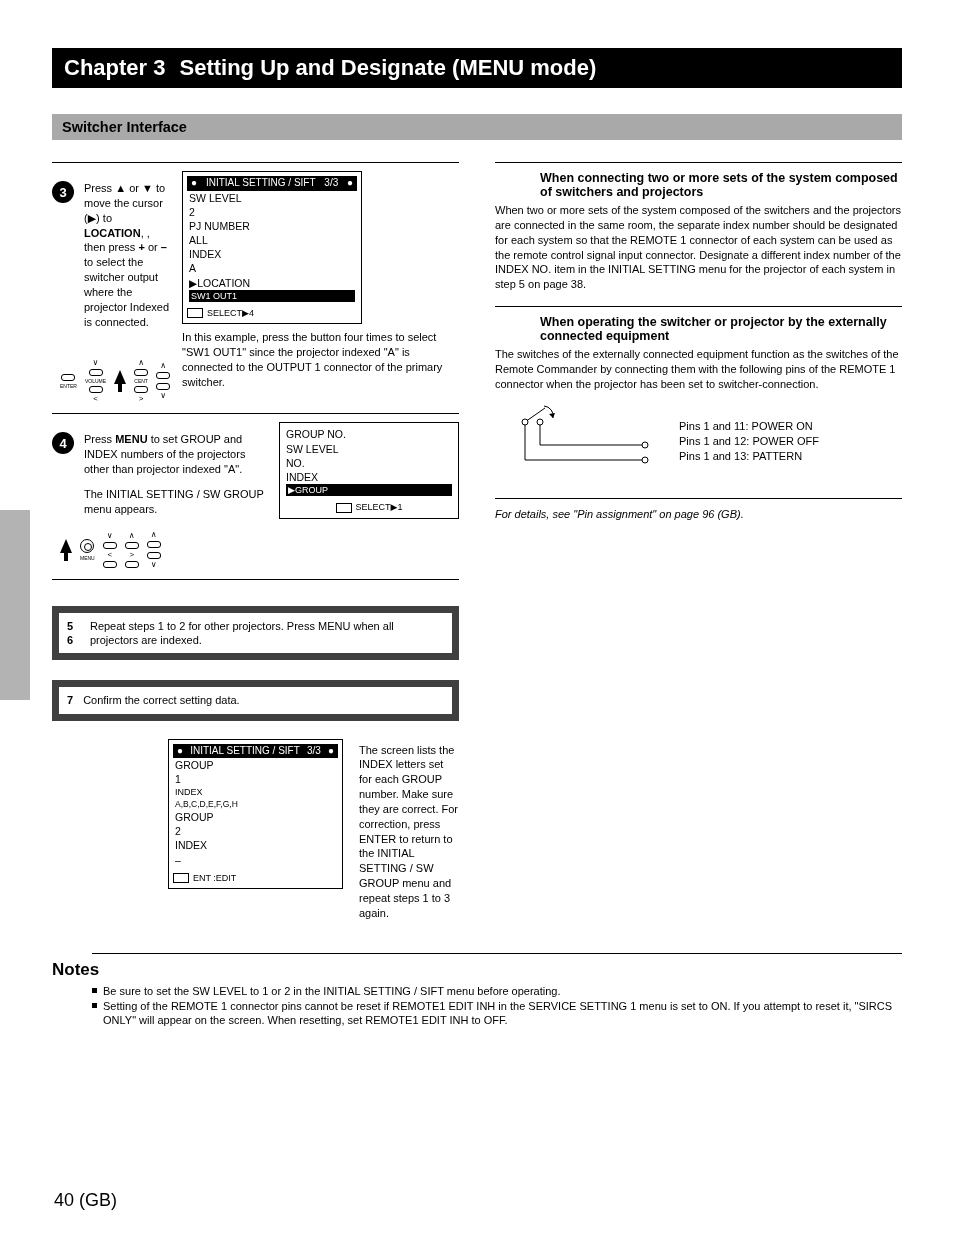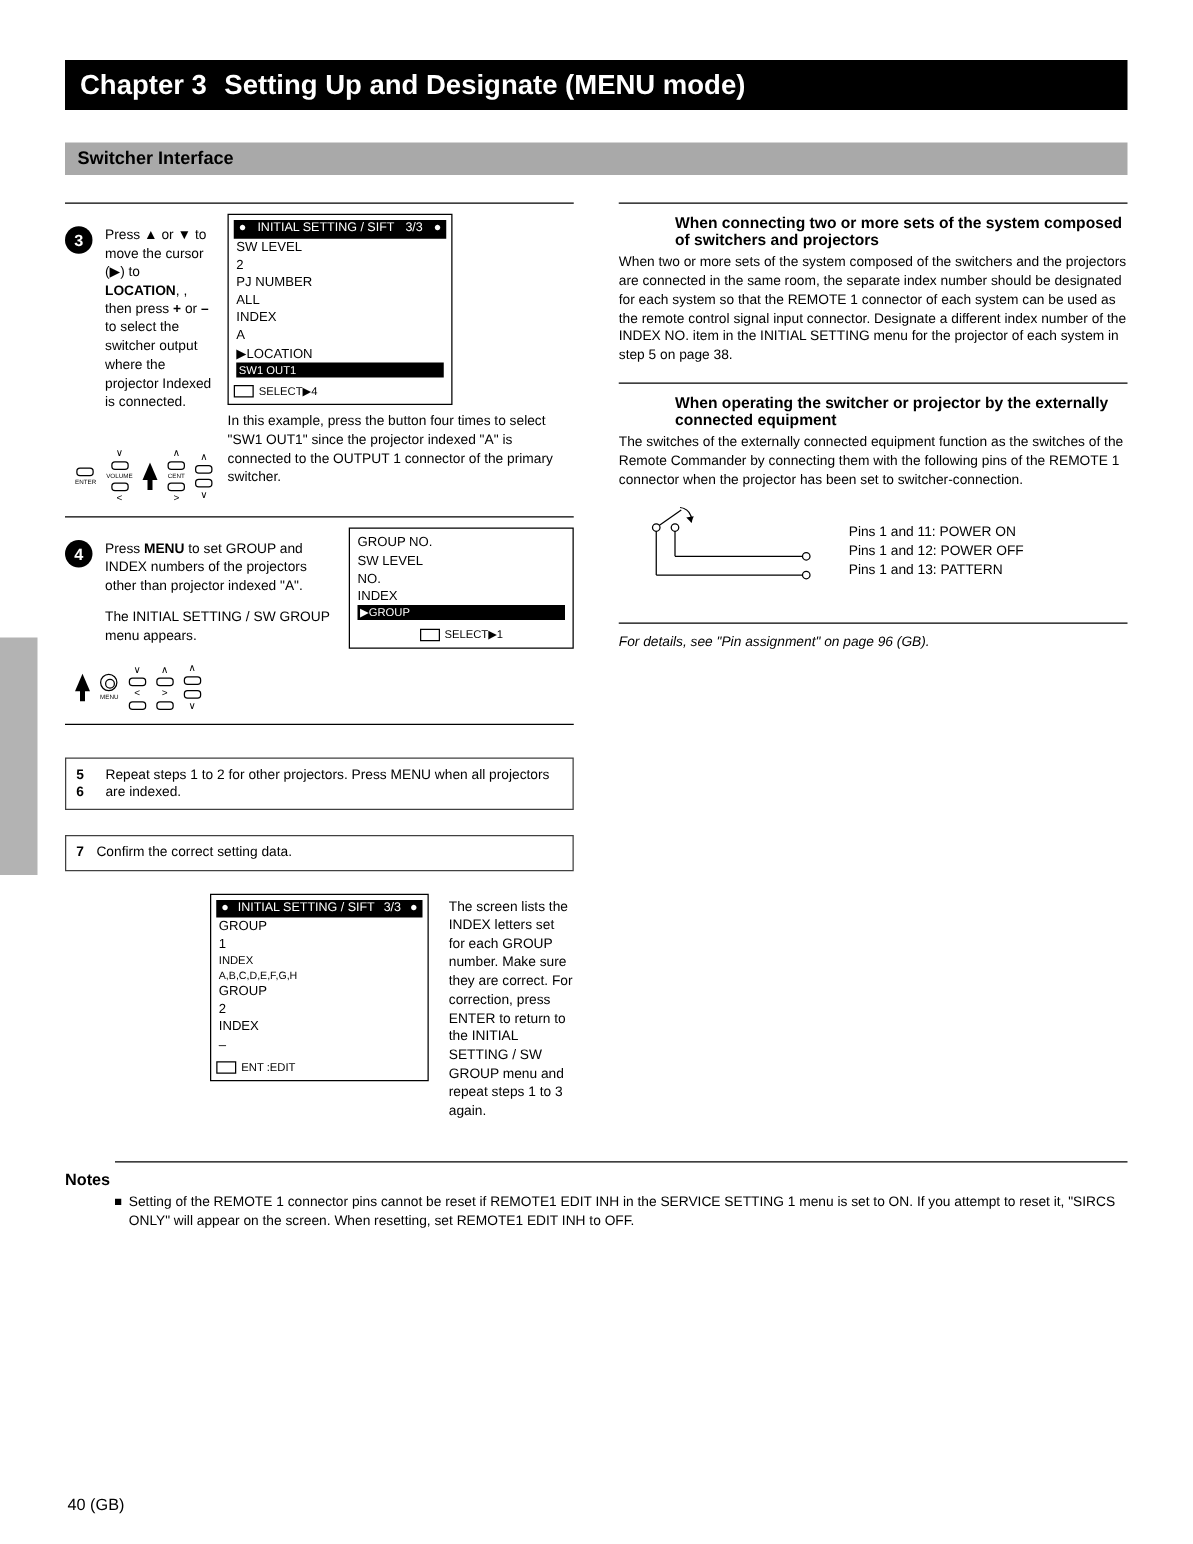--- a/index.html
+++ b/index.html
@@ -85,52 +85,52 @@
   .arrow-stack { display:flex; flex-direction:column; align-items:center; }
   .menu-btn-shape {
     width:14px; height:14px; border:1px solid #000; border-radius:50%;
     position:relative;
   }
   .menu-btn-shape::after{
     content:""; position:absolute; left:3px; top:3px;
     width:6px; height:6px; border:1px solid #000; border-radius:50%;
   }
   .box-outline {
-    border: 1px solid #404040;
+    border: 7px solid #404040;
     padding: 6px 8px;
     display:flex; gap:10px; align-items:flex-start;
     font-size: 11px;
     line-height: 1.3;
   }
   .box-outline b { font-weight:bold; }
   .two-row-layout { display:flex; gap:12px; align-items:flex-start; }
   .left-controls-inner { display:flex; gap:8px; align-items:center; margin-top:30px; margin-left:8px; }
   .right-menu { }
   .select-label {
     background:#000; color:#fff; font-size:9px;
     padding:0 2px;
   }
   .pageno {
     position: absolute;
     bottom: 24px; left: 54px;
-    font-size: 13px;
+    font-size: 18px;
   }
   .lang-box {
     position: absolute;
     left: 0; top: 510px;
     width: 30px; height: 190px;
     background: #b3b3b3;
   }
   .switch-diagram {
     width: 170px; height: 80px; position: relative; margin: 8px 0;
   }
   .notes { margin-top: 24px; padding-top: 8px; }
   .notes-rule { border-top:1px solid #000; margin-left: 40px; margin-bottom:6px;}
   .notes-body { margin-left: 40px; }
-  .notes-title { font-weight:bold; font-size:13px; margin-bottom:4px; display:inline-block; margin-left:-40px; margin-right:6px;}
+  .notes-title { font-weight:bold; font-size:17px; margin-bottom:4px; display:inline-block; margin-left:-40px; margin-right:6px;}
   .notes ul { list-style:none; }
   .notes li { font-size:11px; line-height:1.35; display:flex; gap:6px; align-items:flex-start;}
   .bullet-sq { width:5px; height:5px; background:#000; margin-top:4px; flex-shrink:0;}
   .tiny-label { font-size:5px; text-align:center; }
   .caret { font-size:8px; line-height:1; }
 </style>
 </head>
 <body>
 
 <div class="lang-box"></div>
@@ -392,20 +392,24 @@
   </div>
 </div>
 
 <div class="notes">
   <div class="notes-rule"></div>
   <div class="notes-body">
     <span class="notes-title">Notes</span>
     <ul>
       <li>
           <span class="bullet-sq"></span>
+          <span>Be sure to set the SW LEVEL to 1 or 2 in the INITIAL SETTING / SIFT menu before operating.</span>
+        </li>
+      <li>
+          <span class="bullet-sq"></span>
           <span>Setting of the REMOTE 1 connector pins cannot be reset if REMOTE1 EDIT INH in the SERVICE SETTING 1 menu is set to ON. If you attempt to reset it, "SIRCS ONLY" will appear on the screen. When resetting, set REMOTE1 EDIT INH to OFF.</span>
         </li>
     </ul>
   </div>
 </div>
 
 <div class="pageno">
   <span>40</span> (GB)
 </div>
 

